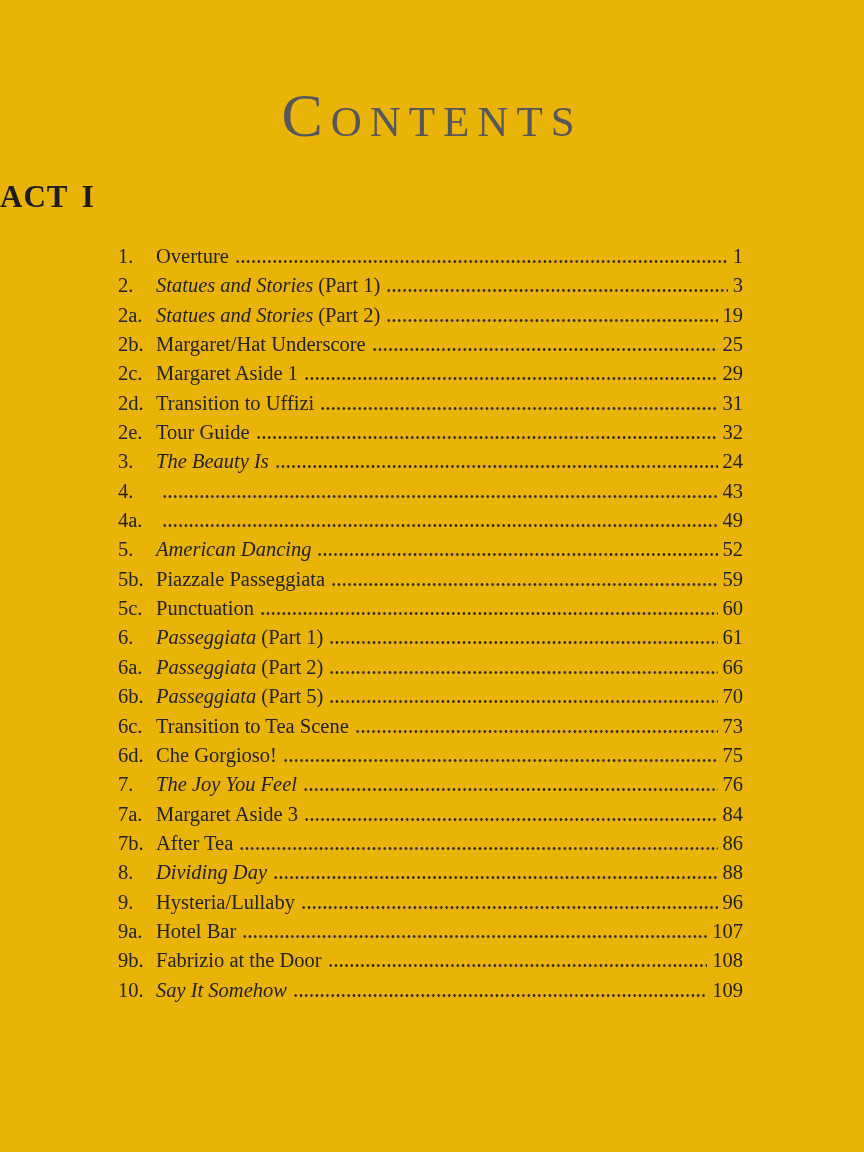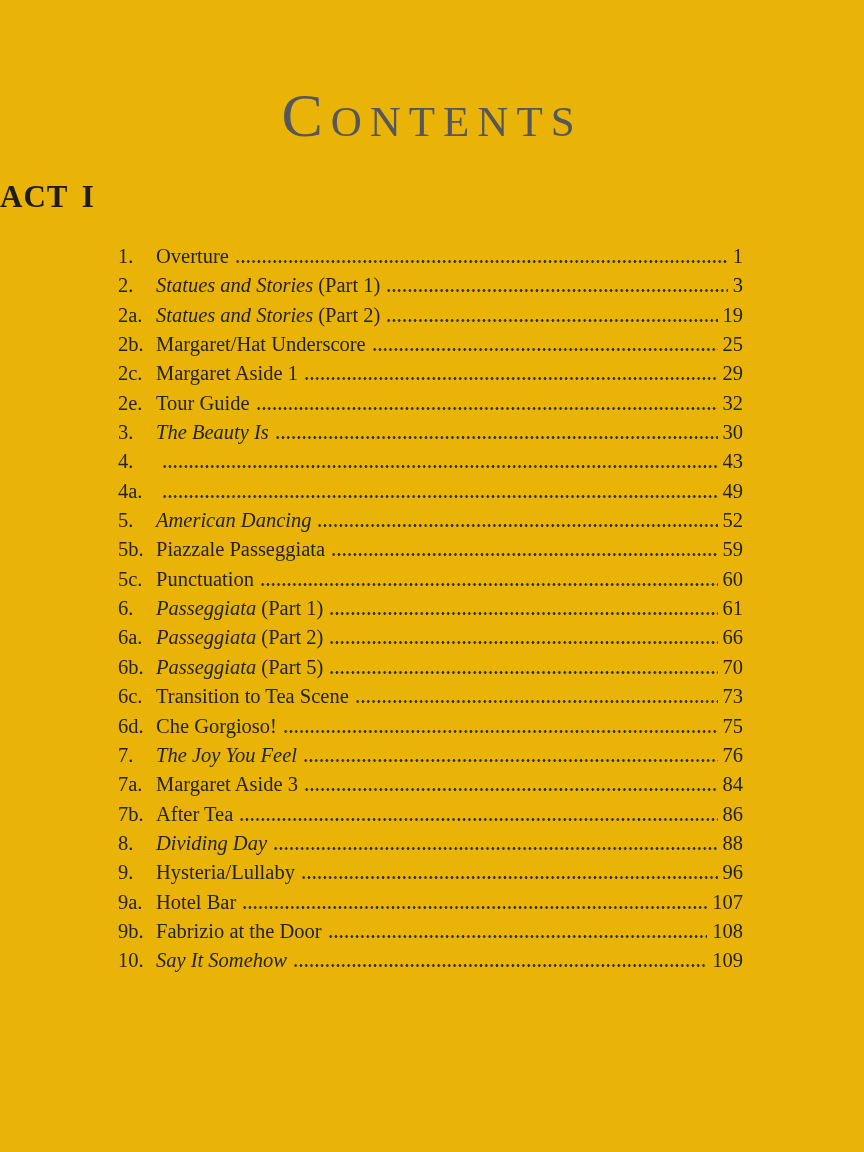--- a/index.html
+++ b/index.html
@@ -124,33 +124,39 @@
       <span class="toc-page">25</span>
     </div>
 
     <div class="toc-row">
       <span class="toc-num">2c.</span>
       <span class="toc-title"><span class="t">Margaret Aside 1</span><span class="sfx"></span></span>
       <span class="leader"></span>
       <span class="toc-page">29</span>
     </div>
 
+    <div class="toc-row">
+      <span class="toc-num">2d.</span>
+      <span class="toc-title"><span class="t">Transition to Uffizi</span><span class="sfx"></span></span>
+      <span class="leader"></span>
+      <span class="toc-page">31</span>
+    </div>
 
     <div class="toc-row">
       <span class="toc-num">2e.</span>
       <span class="toc-title"><span class="t">Tour Guide</span><span class="sfx"></span></span>
       <span class="leader"></span>
       <span class="toc-page">32</span>
     </div>
 
     <div class="toc-row">
       <span class="toc-num">3.</span>
       <span class="toc-title"><span class="t it">The Beauty Is</span><span class="sfx"></span></span>
       <span class="leader"></span>
-      <span class="toc-page">30</span>
+      <span class="toc-page">24</span>
     </div>
 
     <div class="toc-row">
       <span class="toc-num">4.</span>
       <span class="leader"></span>
       <span class="toc-page">43</span>
     </div>
 
     <div class="toc-row">
       <span class="toc-num">4a.</span>

